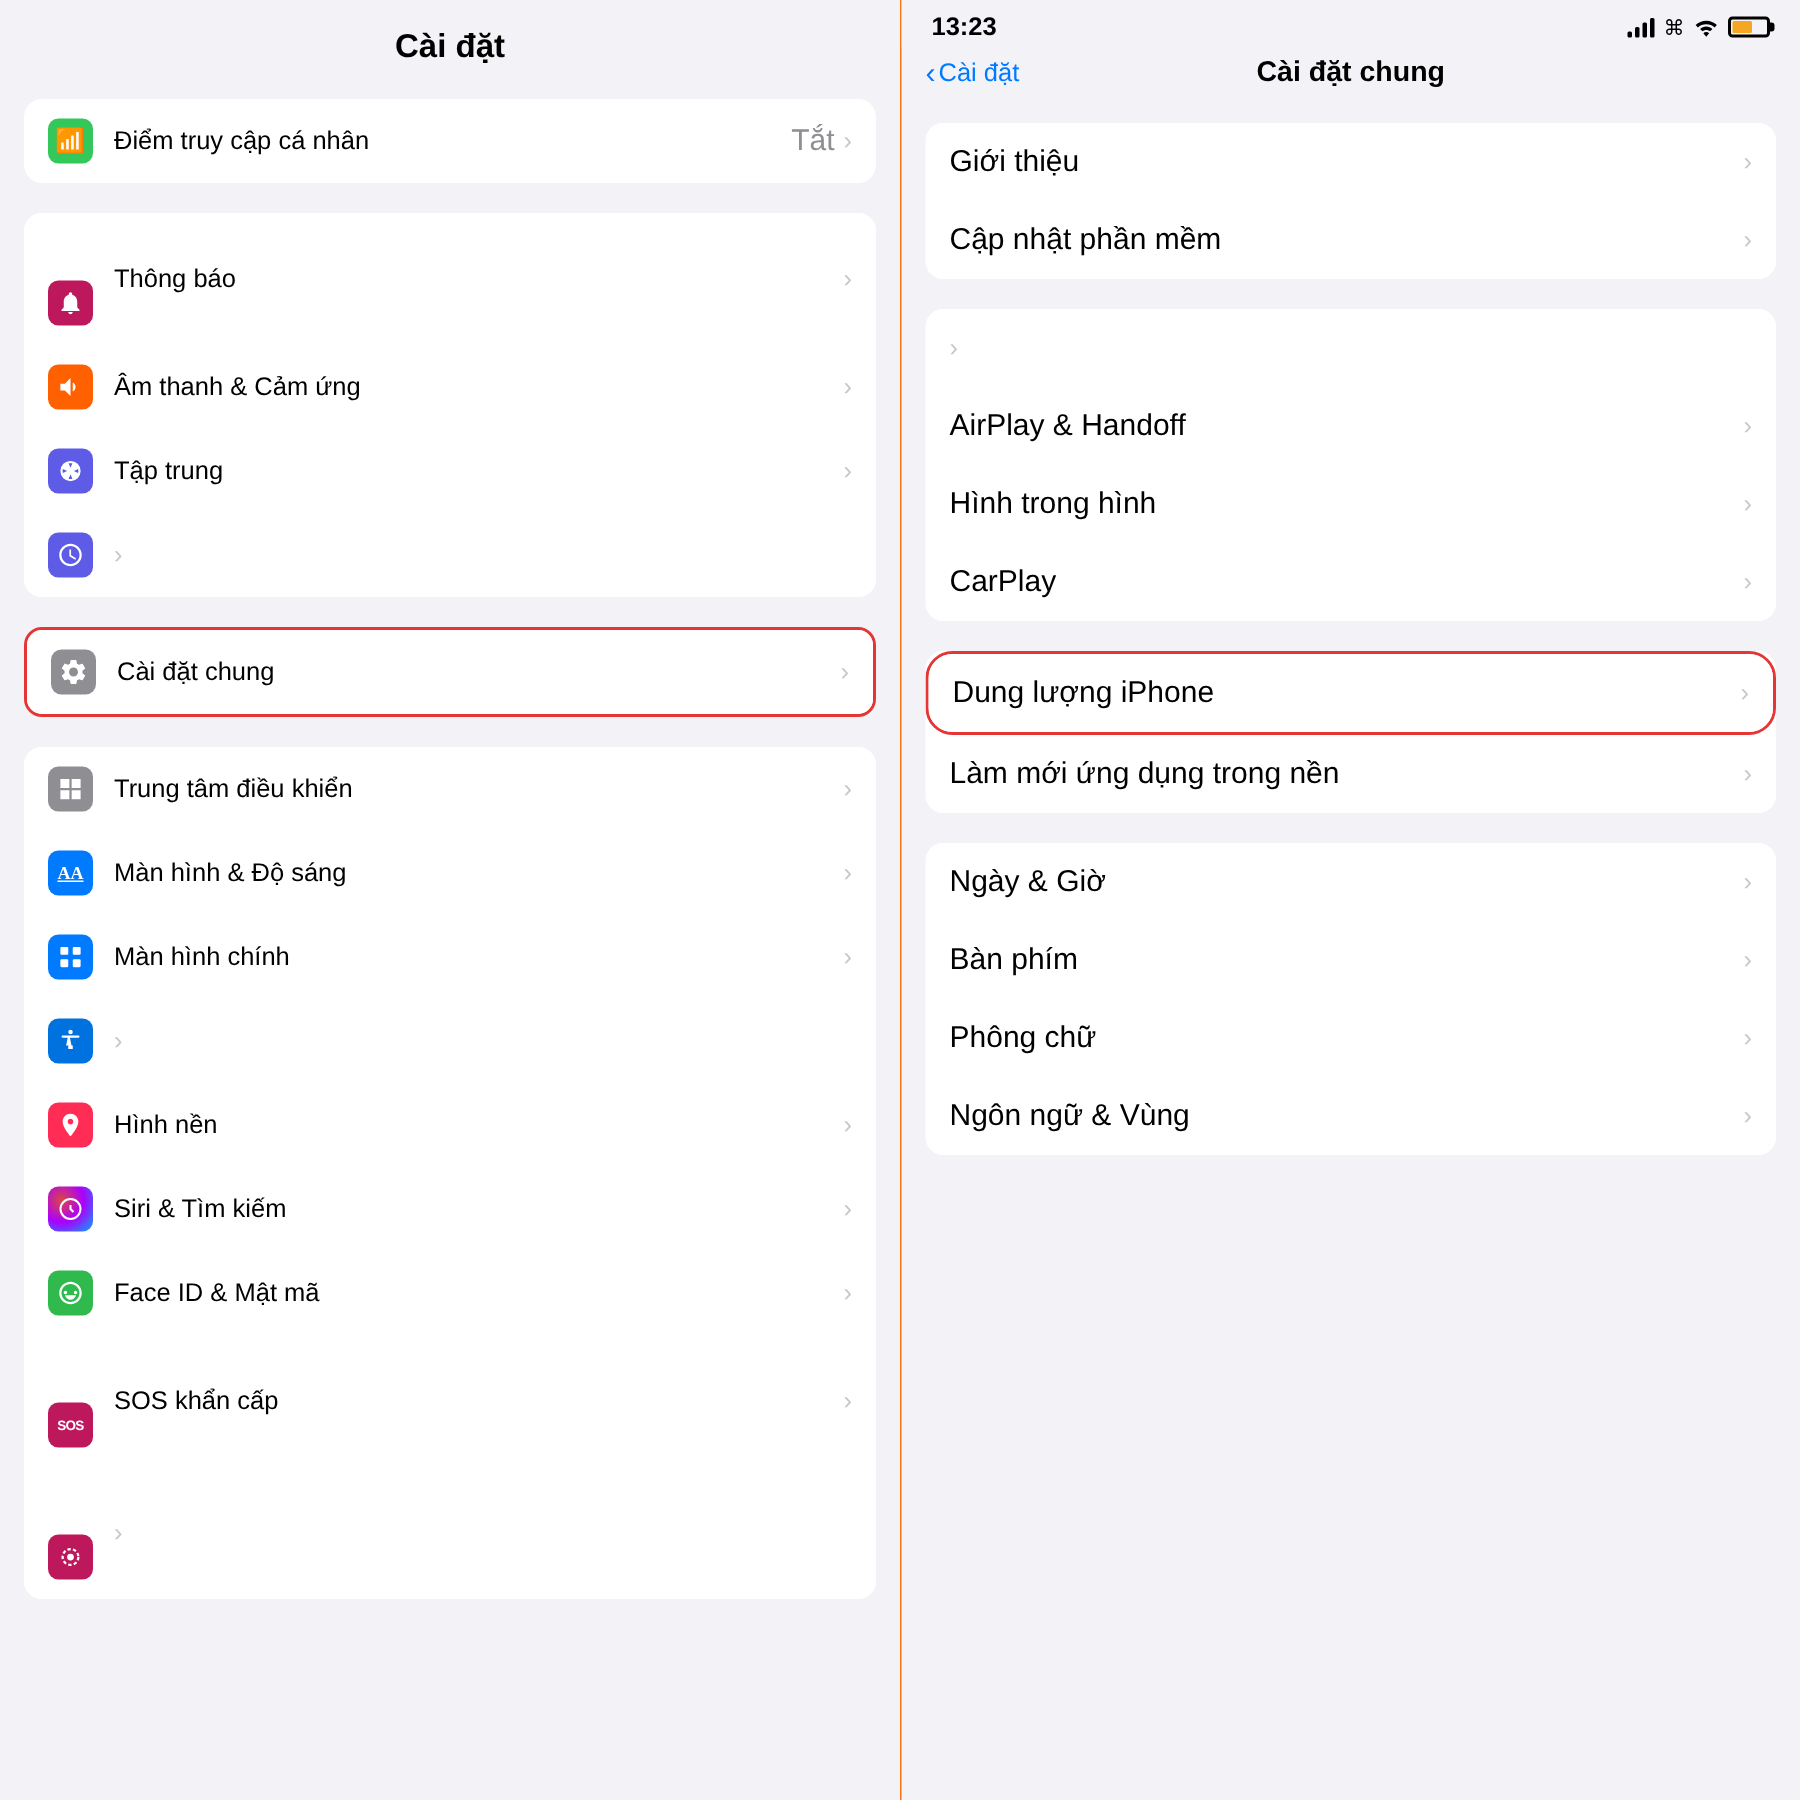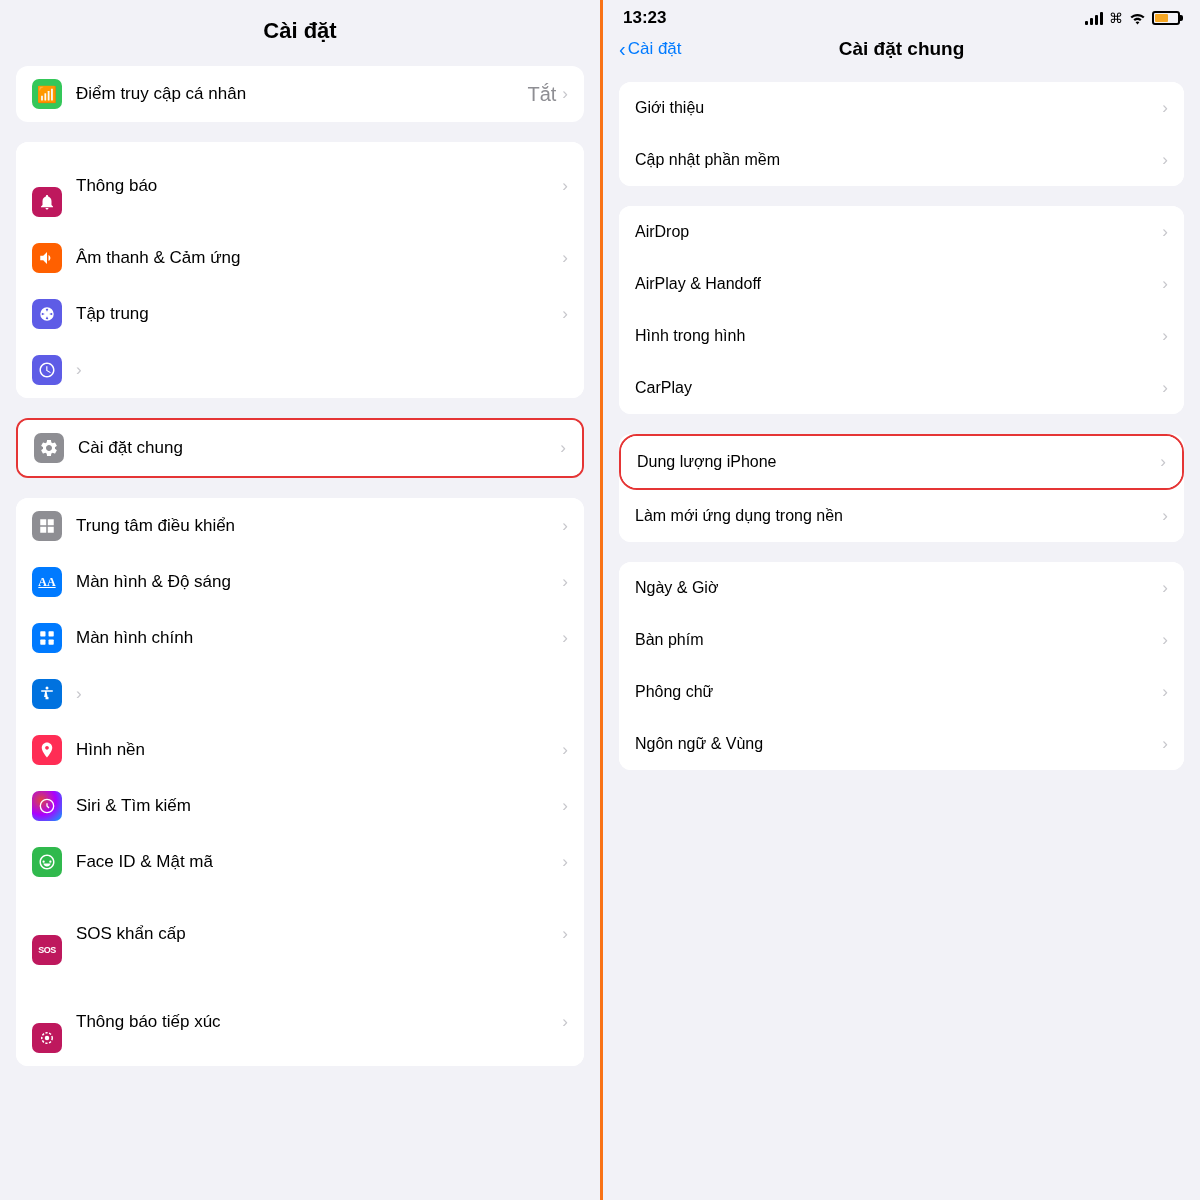--- a/index.html
+++ b/index.html
@@ -32,21 +32,21 @@
       border-bottom: none;
     }
 
     
     .right-panel {
       width: 600px;
       height: 1200px;
       background: #f2f2f7;
       display: flex;
       flex-direction: column;
-      border-left: 3px solid #f97316;
+      border-left: 1px solid #f97316;
       overflow: hidden;
     }
 
     .right-status-bar {
       display: flex;
       justify-content: space-between;
       align-items: center;
       padding: 8px 20px 4px;
       background: #f2f2f7;
     }
@@ -182,21 +182,21 @@
       position: absolute;
       bottom: 0;
       left: 16px;
       right: 0;
       height: 0.5px;
       background: #c8c8cc;
     }
 
     .plain-row .row-label {
       flex: 1;
-      font-size: 16px;
+      font-size: 20px;
       color: #000;
     }
 
     
     .signal-bars {
       display: flex;
       align-items: flex-end;
       gap: 2px;
       height: 14px;
     }
@@ -411,21 +411,20 @@
         <span class="row-chevron">›</span>
       </div>
 
       <div class="settings-row">
         <div class="row-icon bg-red">
           <svg width="18" height="18" viewBox="0 0 24 24" fill="white">
             <circle cx="12" cy="12" r="3"></circle>
               <circle cx="12" cy="12" r="7" fill="none" stroke="white" stroke-width="2" stroke-dasharray="3 2"></circle>
           </svg>
         </div>
-        <span class="row-label">Thông báo tiếp xúc</span>
         <span class="row-chevron">›</span>
       </div>
     </div>
 
   </div>
 </div>
 
 <div class="right-panel">
 
   <div class="right-status-bar">
@@ -464,21 +463,20 @@
         <span class="row-chevron">›</span>
       </div>
       <div class="plain-row">
         <span class="row-label">Cập nhật phần mềm</span>
         <span class="row-chevron">›</span>
       </div>
     </div>
 
     <div class="section-group">
       <div class="plain-row">
-        <span class="row-label">AirDrop</span>
         <span class="row-chevron">›</span>
       </div>
       <div class="plain-row">
         <span class="row-label">AirPlay &amp; Handoff</span>
         <span class="row-chevron">›</span>
       </div>
       <div class="plain-row">
         <span class="row-label">Hình trong hình</span>
         <span class="row-chevron">›</span>
       </div>

